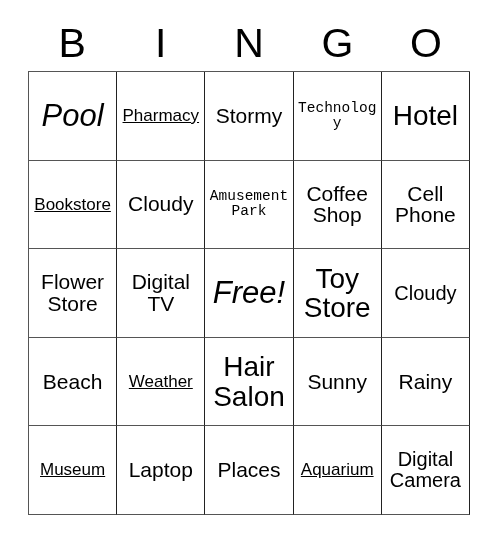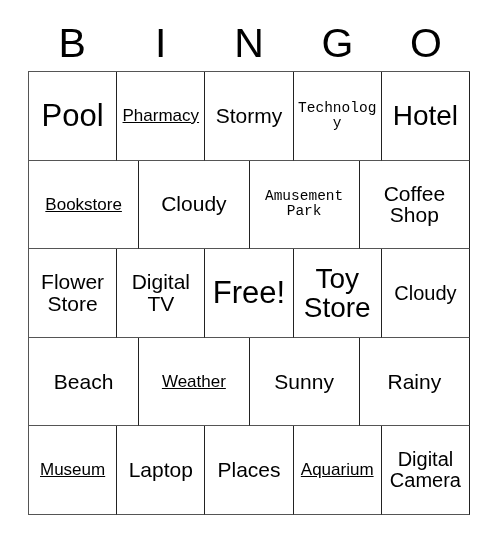--- a/index.html
+++ b/index.html
@@ -77,21 +77,21 @@
   }
   .cell-text {
     display: block;
     width: 100%;
     line-height: 1.04;
     color: #000000;
     word-wrap: break-word;
   }
 
   
-  .fs-xl   { font-size: 31px; }
+  .fs-xl   { font-size: 31px; font-style: italic; }
   .fs-lg   { font-size: 28px; }
   .fs-md   { font-size: 21px; }
   .fs-sm   { font-size: 20px; }
   .fs-xs   { font-size: 17px; text-decoration: underline; }
   .fs-xxs  { font-size: 14.5px; font-family: Liberation Mono, monospace; }
 </style>
 </head>
 <body>
 
 <div id="card">
@@ -128,20 +128,23 @@
         </div>
         <div class="cell">
           <span class="cell-text fs-md">Cloudy</span>
         </div>
         <div class="cell">
           <span class="cell-text fs-xxs">Amusement Park</span>
         </div>
         <div class="cell">
           <span class="cell-text fs-md">Coffee Shop</span>
         </div>
+        <div class="cell">
+          <span class="cell-text fs-md">Cell Phone</span>
+        </div>
       </div>
       <div class="grid-row">
         <div class="cell">
           <span class="cell-text fs-md">Flower Store</span>
         </div>
         <div class="cell">
           <span class="cell-text fs-md">Digital TV</span>
         </div>
         <div class="cell">
           <span class="cell-text fs-xl">Free!</span>
@@ -152,20 +155,23 @@
         <div class="cell">
           <span class="cell-text fs-sm">Cloudy</span>
         </div>
       </div>
       <div class="grid-row">
         <div class="cell">
           <span class="cell-text fs-md">Beach</span>
         </div>
         <div class="cell">
           <span class="cell-text fs-xs">Weather</span>
+        </div>
+        <div class="cell">
+          <span class="cell-text fs-lg">Hair Salon</span>
         </div>
         <div class="cell">
           <span class="cell-text fs-md">Sunny</span>
         </div>
         <div class="cell">
           <span class="cell-text fs-md">Rainy</span>
         </div>
       </div>
       <div class="grid-row">
         <div class="cell">

